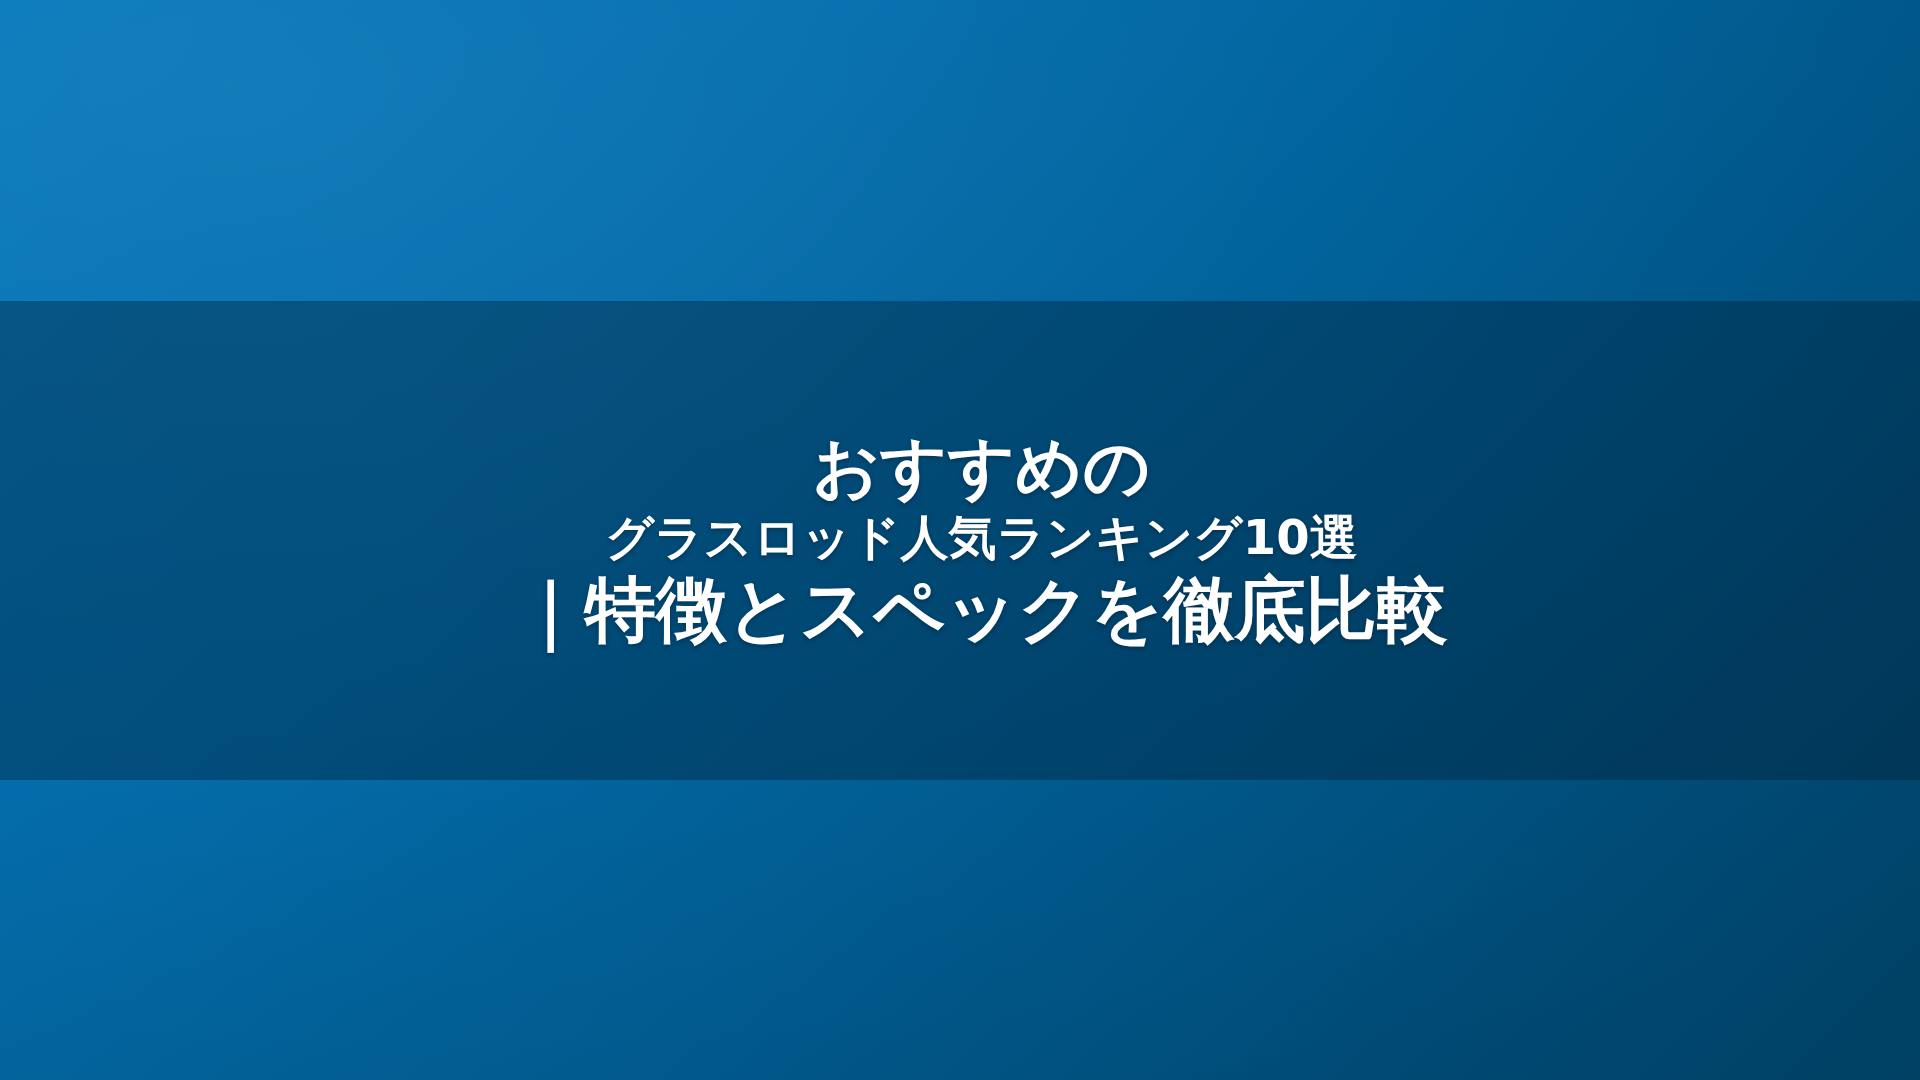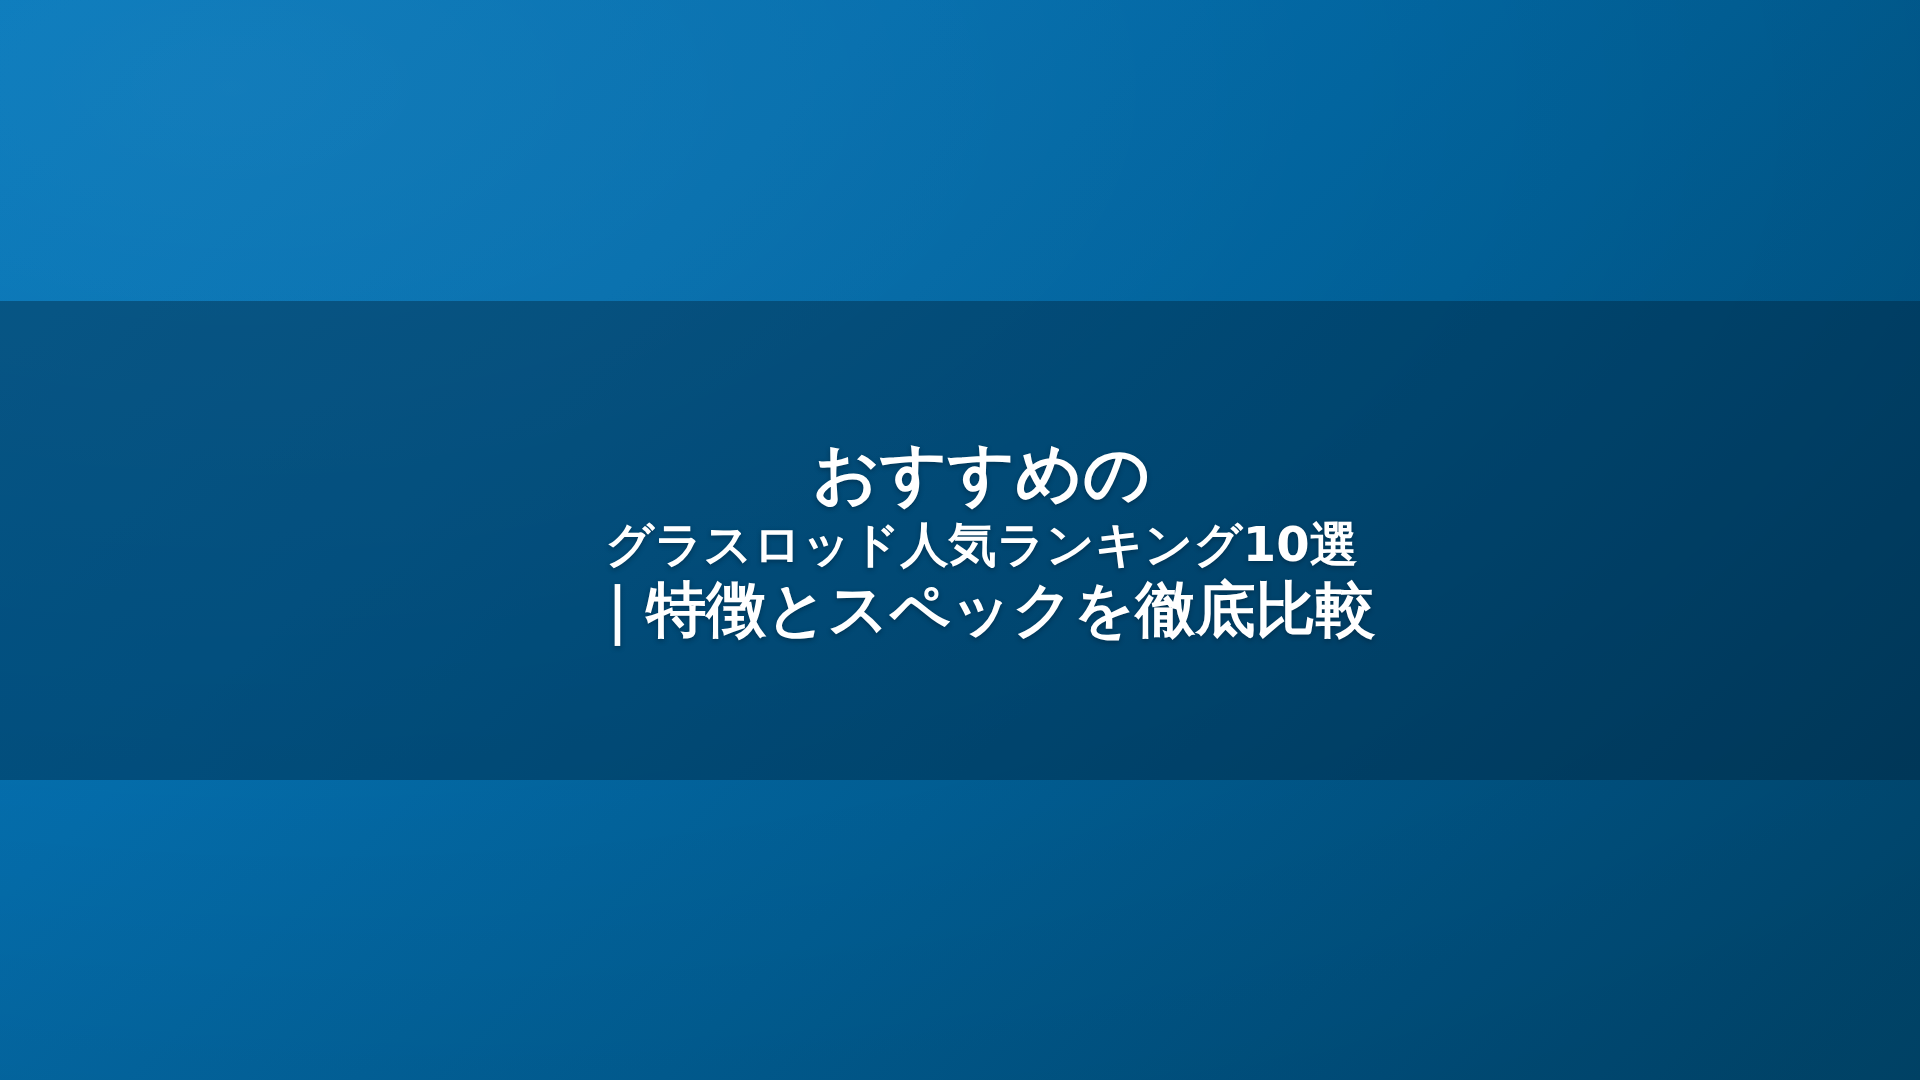--- a/index.html
+++ b/index.html
@@ -60,21 +60,21 @@
     box-sizing: border-box;
   }
 
   .title-line {
     display: block;
     white-space: nowrap;
   }
 
   .line-1 { font-size: 66px; }
   .line-2 { font-size: 48px; }
-  .line-3 { font-size: 60px; }
+  .line-3 { font-size: 71px; }
 </style>
 </head>
 <body>
 
 <div class="card">
 
   <div class="band-bg-top"></div>
 
   <div class="title-band">
     <div class="title-block">

